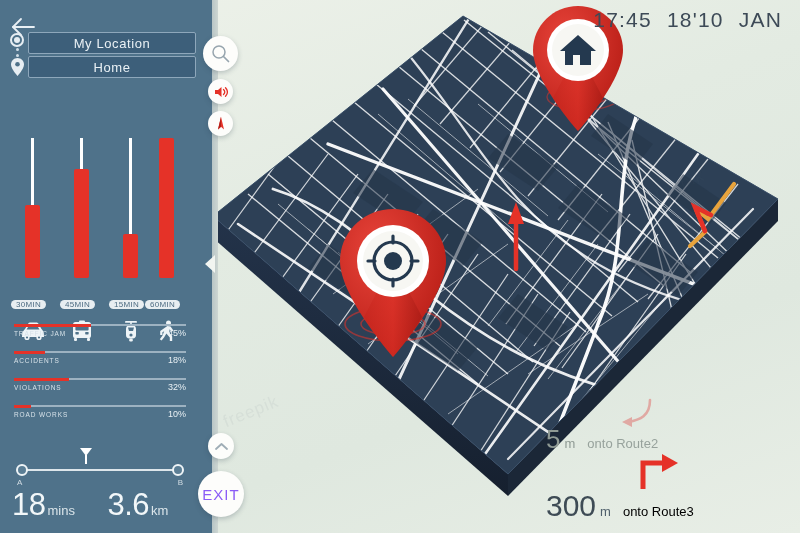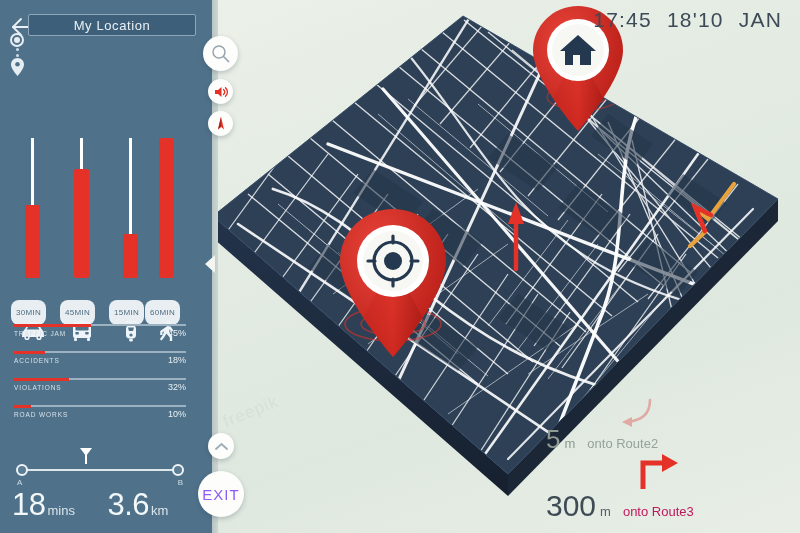--- a/index.html
+++ b/index.html
@@ -35,21 +35,21 @@
   
   .back-arrow { position:absolute; left:10px; top:16px; width:26px;height:22px; }
 
   
   .field {
     position:absolute; height:22px; background:#3d5f7a;
     border:1px solid #8ea7bb; border-radius:2px;
     color:#eaf1f5; font-size:13px; letter-spacing:.6px;
     display:flex; align-items:center; justify-content:center;
   }
-  #f-origin { left:28px; top:14px; width:168px; }
+  #f-origin { left:28px; top:32px; width:168px; }
   #f-dest   { left:28px; top:56px; width:168px; }
 
   .dot-ico { position:absolute; left:10px; top:33px; width:14px;height:14px;
              border:2px solid #e7eef3; border-radius:50%;
              display:flex;align-items:center;justify-content:center; }
   .dot-ico i { width:6px;height:6px;background:#e7eef3;border-radius:50%;display:block; }
   .dots3 { position:absolute; left:16px; top:48px; width:3px; }
   .dots3 i { display:block;width:3px;height:3px;background:#cfdde6;border-radius:50%;margin-bottom:3px;}
   .pin-ico { position:absolute; left:11px; top:58px; width:13px;height:18px; }
 
@@ -73,21 +73,21 @@
     position:absolute; bottom:0; left:21px; width:3px; background:#ffffff;
   }
   .bar-fill {
     position:absolute; bottom:0; left:15px; width:15px;
     background:#e53228; border-radius:2px;
   }
   .bar-label {
     position:absolute; width:35px; left:1px; top:162px;
     background:#e8eef1; color:#4e6c82;
     font-size:8px; letter-spacing:.3px; text-align:center;
-    border-radius:8px; padding:8px 0;
+    border-radius:8px; padding:0 0;
   }
   .bar-icon { position:absolute; left:10px; top:182px; width:26px; height:22px; }
 
   
   .stats { position:absolute; left:14px; top:324px; width:172px; }
   .stat { position:relative; height:27px; }
   .stat-track { position:absolute; left:0; top:0; width:172px; height:2px; background:#9db2c1; }
   .stat-fill  { position:absolute; left:0; top:0; height:3px; background:#e53228; }
   .stat-name  { position:absolute; left:0; top:6px; font-size:6.5px;
                 color:#d6e1e8; letter-spacing:.9px; }
@@ -125,21 +125,21 @@
 
   
   .nav-dir { position:absolute; right:14px; }
   #dir-1 { top:424px; width:240px; text-align:left; }
   #dir-2 { top:489px; width:240px; text-align:left; }
   .dir-num { font-size:26px; color:#8f9a94; }
   .dir-unit { font-size:13px; color:#8f9a94; margin-left:4px; }
   .dir-txt { font-size:13px; color:#97a29c; margin-left:12px; }
   #dir-2 .dir-num { font-size:30px; color:#3e4b55; }
   #dir-2 .dir-unit { color:#50606c; }
-  #dir-2 .dir-txt { color:#be185d; }
+  #dir-2 .dir-txt { color:#000000; }
   .dir-arrow-1 { position:absolute; right:140px; top:398px; }
   .dir-arrow-2 { position:absolute; right:118px; top:449px; }
 
   
   .wm {
     position:absolute; color:rgba(255,255,255,.10);
     font-size:17px; letter-spacing:1px; transform:rotate(-22deg);
     pointer-events:none; white-space:nowrap; font-family:"Liberation Sans",sans-serif;
   }
   .wm.dark { color:rgba(80,100,110,.07); }
@@ -359,20 +359,21 @@
         <i></i>
         <i></i>
         <i></i>
       </span>
     <svg class="pin-ico" viewBox="0 0 13 18">
       <path d="M6.5,0 C2.9,0 0,2.9 0,6.5 C0,11 6.5,18 6.5,18 C6.5,18 13,11 13,6.5 C13,2.9 10.1,0 6.5,0 Z" fill="#e7eef3"></path>
       <circle cx="6.5" cy="6.3" r="2.3" fill="#4f728a"></circle>
     </svg>
 
     <div class="field" id="f-origin" title="Enter origin">My  Location</div>
+    <div class="field" id="f-dest" title="Enter destination">Home</div>
 
     <div class="bars">
 
       <div class="bar-col" style="left:10px;  height:140px;">
         <div class="bar-stem" style="height:140px;"></div>
         <div class="bar-fill" style="height:73px;"></div>
         <div class="bar-label">30MIN</div>
         <svg class="bar-icon" viewBox="0 0 26 22">
           <path d="M2,15 C2,12 4,10 5,9 L8,4 C8.5,3 9.5,2.6 10.5,2.6 L16,2.6 C17,2.6 18,3 18.6,4 L21.5,9 C22.6,10 24,12 24,15 L24,17 L2,17 Z" fill="#eef4f7"></path>
           <circle cx="7" cy="17.5" r="2.6" fill="#eef4f7"></circle>

